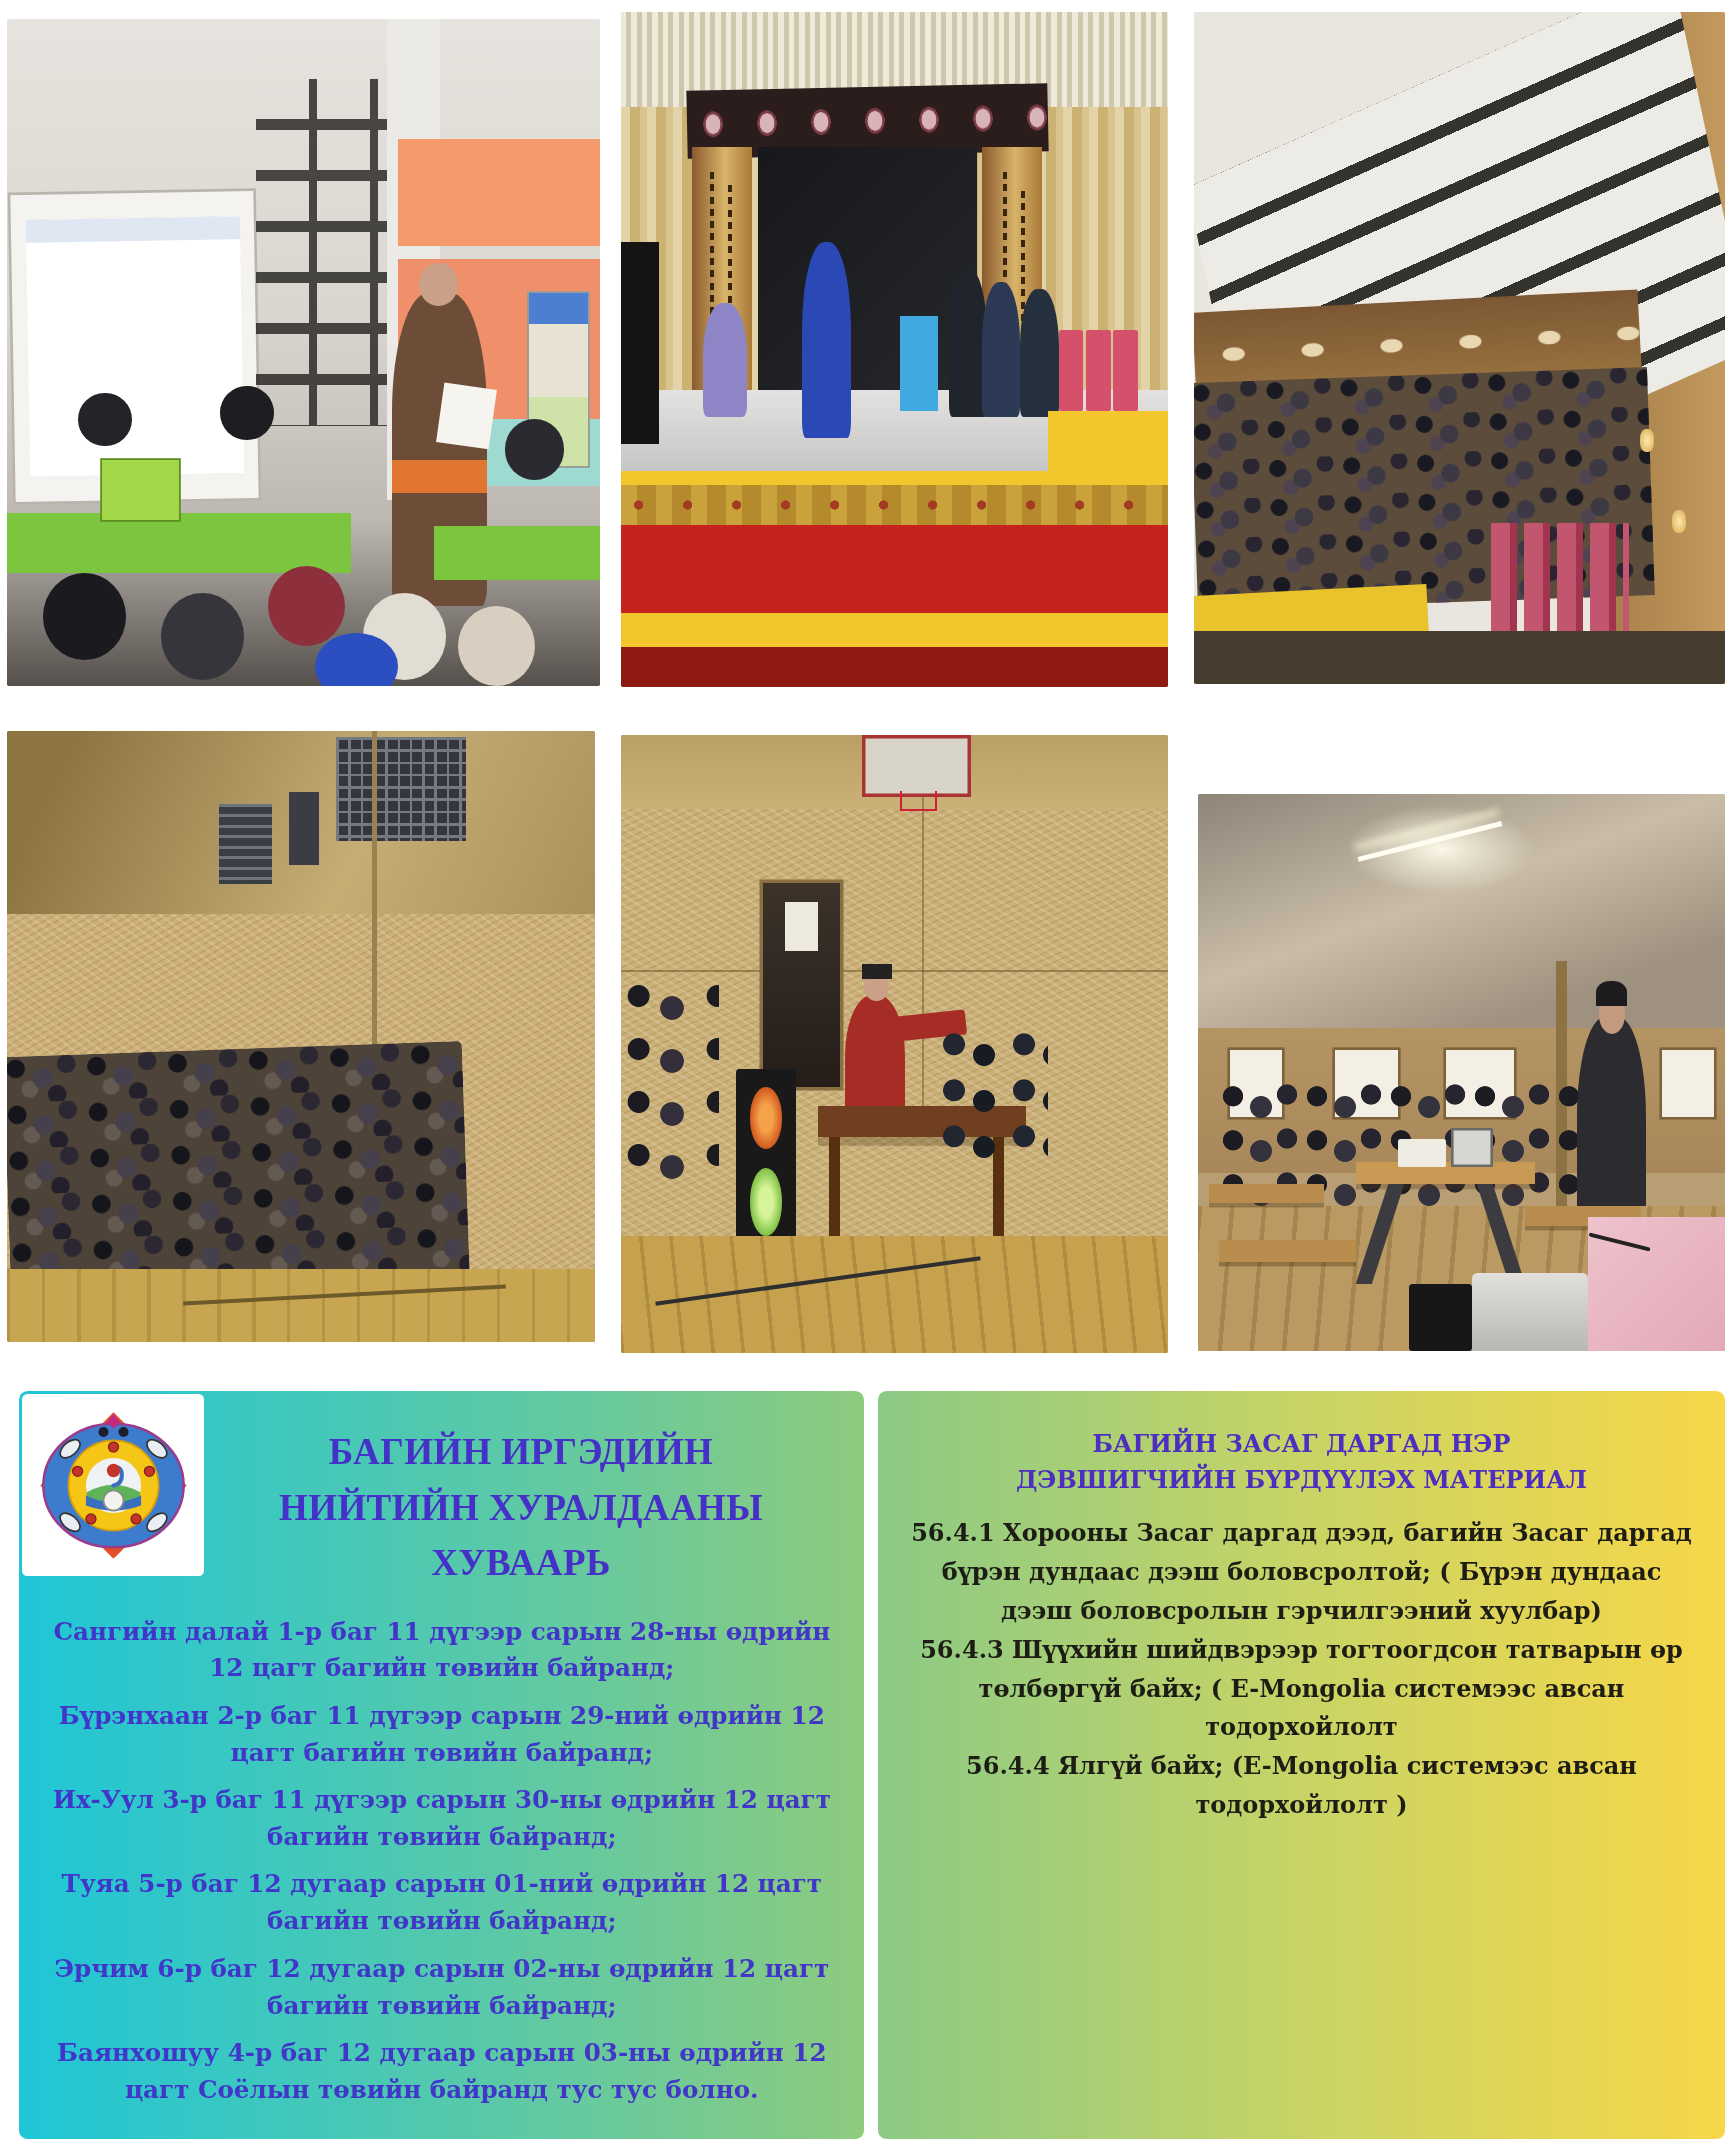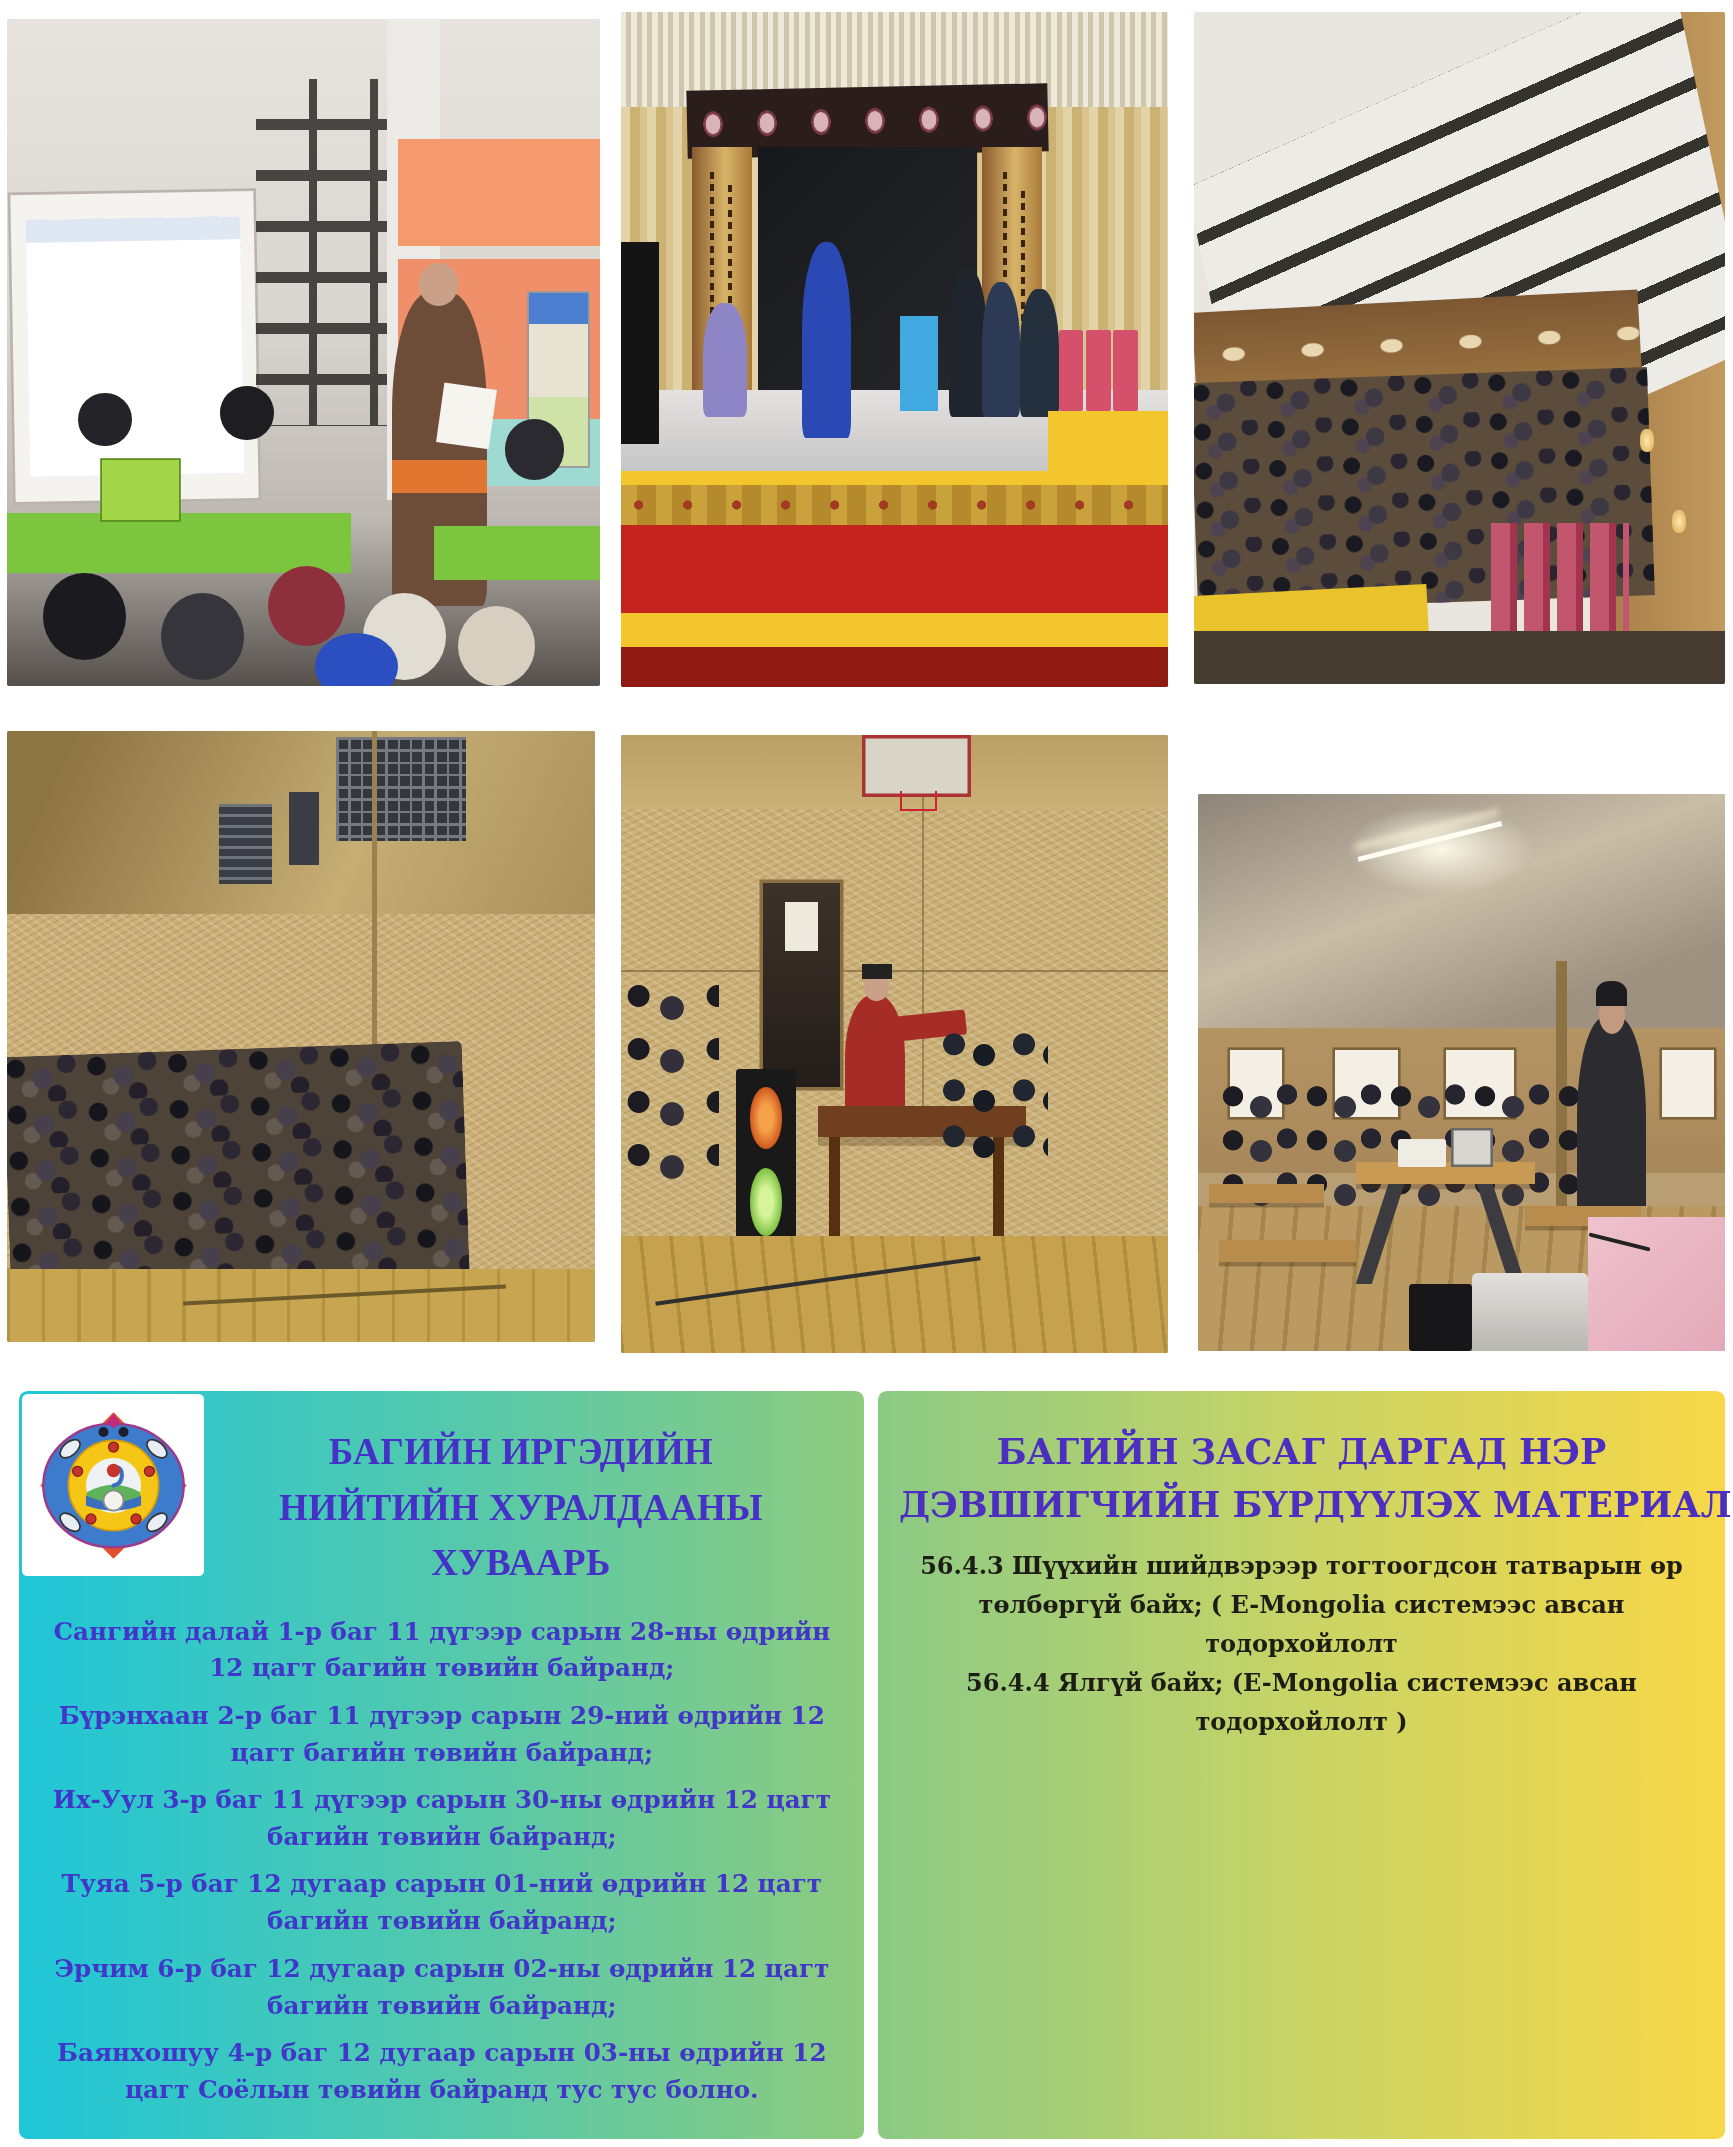--- a/index.html
+++ b/index.html
@@ -163,21 +163,21 @@
      background:linear-gradient(90deg,#1fc6d7 0%,#58c9a9 55%,#8ecb7e 100%);}
   #right-panel{left:878px;top:1391px;width:847px;height:748px;border-radius:8.8px;
      background:linear-gradient(90deg,#8bca85 0%,#c8d465 50%,#f7d748 100%);}
   #logo-box{left:22px;top:1394px;width:182px;height:182px;background:#ffffff;border-radius:5.3px;
      display:flex;align-items:center;justify-content:center;}
   .lp-title{margin:33px 17.6px 8.8px 176px;text-align:center;font-weight:bold;font-size:37px;line-height:1.5;
      color:#4531c7;letter-spacing:0.4px;}
   .lp-title div{white-space:nowrap;font-family:Liberation Serif, serif;}
   .lp-sched{margin:23px 30px 0 30px;text-align:center;}
   .lp-sched p{margin:0 0 10.5px 0;font-weight:bold;font-size:24.6px;line-height:1.5;color:#4136c9;}
-  .rp-title{margin:35px 21px 14px 21px;text-align:center;font-weight:bold;font-size:35px;line-height:1.5;
+  .rp-title{margin:35px 21px 14px 21px;text-align:center;font-weight:bold;font-size:24px;line-height:1.5;
      color:#4c2fc0;}
   .rp-title div{white-space:nowrap;}
   .rp-body{margin:16px 26px 0 26px;text-align:center;}
   .rp-body p{margin:0;font-weight:bold;font-size:24px;line-height:1.62;color:#1d1c15;}
 </style>
 </head>
 <body>
 
 <div id="page">
 
@@ -365,20 +365,21 @@
       <circle cx="100" cy="82" r="8" fill="#c5342b"></circle>
     </svg>
   </div>
 
   <div id="right-panel" class="abs">
     <div class="rp-title">
       <div>БАГИЙН ЗАСАГ ДАРГАД НЭР</div>
       <div>ДЭВШИГЧИЙН БҮРДҮҮЛЭХ МАТЕРИАЛ</div>
     </div>
     <div class="rp-body">
+      <p>56.4.1 Хорооны Засаг даргад дээд, багийн Засаг даргад бүрэн дундаас дээш боловсролтой; ( Бүрэн дундаас дээш боловсролын гэрчилгээний хуулбар)</p>
       <p>56.4.3 Шүүхийн шийдвэрээр тогтоогдсон татварын өр төлбөргүй байх; ( E-Mongolia системээс авсан тодорхойлолт</p>
       <p>56.4.4 Ялгүй байх; (E-Mongolia системээс авсан тодорхойлолт )</p>
     </div>
 
   </div>
 
 </div>
 
 
 </body></html>

